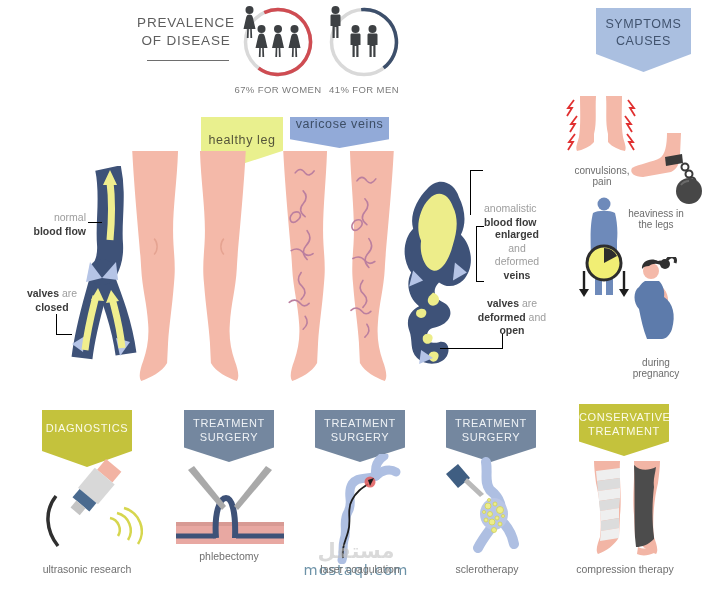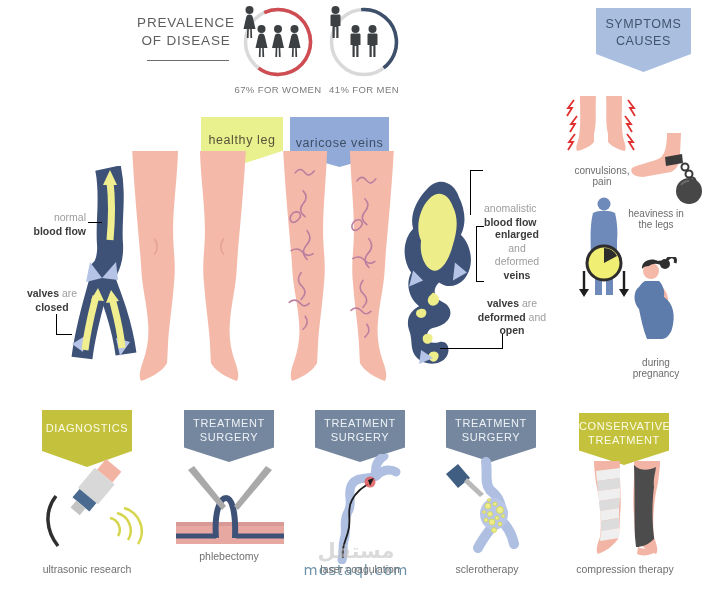--- a/index.html
+++ b/index.html
@@ -8,21 +8,21 @@
   .abs{position:absolute;}
   .pre{white-space:pre-line;}
   .ctr{text-align:center;}
   .rgt{text-align:right;}
 
   
   .banner{clip-path:polygon(0 0,100% 0,100% 72%,50% 100%,0 72%);
           display:block;text-align:center;letter-spacing:.6px;}
   .banner-symptoms{background:#aabfe0;color:#41536e;font-size:12.5px;line-height:17px;padding-top:8px;}
   .banner-yellow{background:#e9f08e;color:#54543a;font-size:12.5px;padding-top:16px;margin-left:48px;}
-  .banner-blue{background:#92aad8;color:#3d4e66;font-size:12.5px;padding-top:19px;}
+  .banner-blue{background:#92aad8;color:#3d4e66;font-size:12.5px;padding-top:0;}
   .banner-olive{background:#c4c23c;color:#fbfbe9;font-size:11px;line-height:14px;}
   .banner-slate{background:#74879f;color:#edf1f5;font-size:11px;line-height:14px;}
   .banner-one{padding-top:11px;}
   .banner-two{padding-top:6px;}
 
   .title{font-size:13.5px;line-height:18px;letter-spacing:.8px;color:#5e5e5e;}
   .rule{border-top:1.5px solid #6e6e6e;height:0;}
   .donut-caption{font-size:9.5px;letter-spacing:.4px;color:#7b7b7b;}
 
   .dlabel{font-size:10.5px;line-height:13.5px;}
@@ -261,21 +261,21 @@
   <div class="abs slabel ctr pre" style="left:622px;top:357px;width:68px;">during
 pregnancy</div>
 
   <div class="abs banner banner-olive banner-one" style="left:42px;top:410px;width:90px;height:46px;">DIAGNOSTICS</div>
   <div class="abs banner banner-slate banner-two pre" style="left:184px;top:410px;width:90px;height:46px;">TREATMENT
 SURGERY</div>
   <div class="abs banner banner-slate banner-two pre" style="left:315px;top:410px;width:90px;height:46px;">TREATMENT
 SURGERY</div>
   <div class="abs banner banner-slate banner-two pre" style="left:446px;top:410px;width:90px;height:46px;">TREATMENT
 SURGERY</div>
-  <div class="abs banner banner-olive banner-two pre" style="left:579px;top:413px;width:90px;height:46px;">CONSERVATIVE
+  <div class="abs banner banner-olive banner-two pre" style="left:579px;top:404px;width:90px;height:46px;">CONSERVATIVE
 TREATMENT</div>
 
   <svg class="abs" style="left:38px;top:456px;" width="105" height="100" viewBox="0 0 105 100">
     <path d="M18,40 C6,55 8,75 20,90" stroke="#2f2f2f" stroke-width="3.5" fill="none"></path>
     <g transform="rotate(40 50 40)">
       <rect x="40" y="0" width="20" height="14" fill="#f2b3a3"></rect>
       <rect x="37" y="14" width="26" height="26" fill="#d8d8d8"></rect>
       <rect x="39" y="40" width="22" height="11" fill="#4a6a8f"></rect>
       <rect x="44" y="51" width="12" height="9" fill="#c4c4c4"></rect>
     </g>

